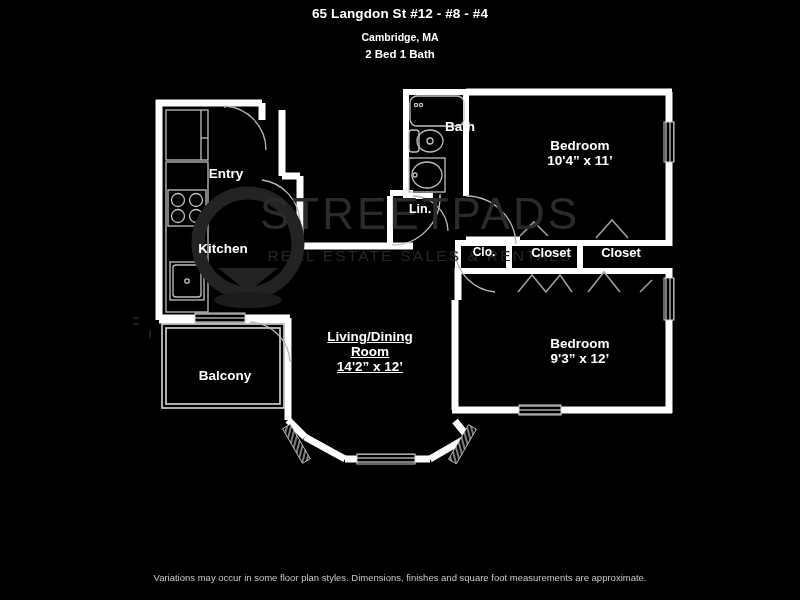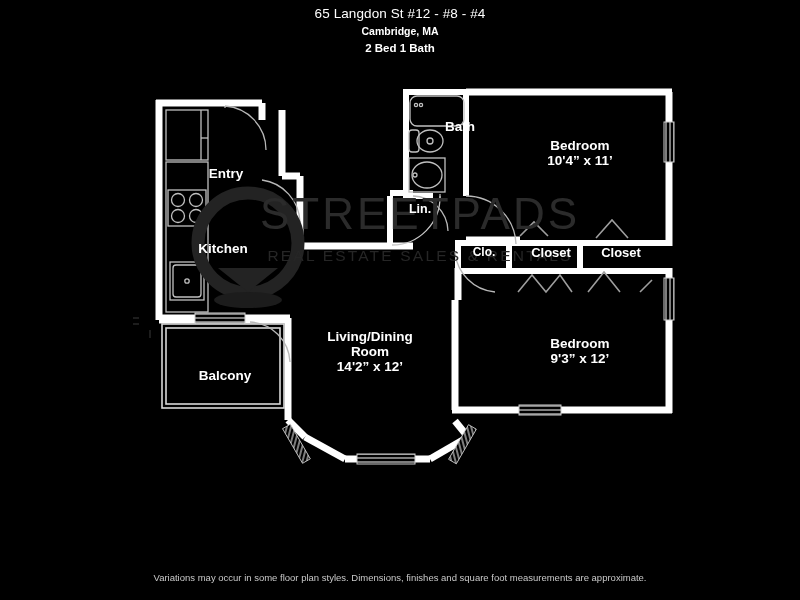--- a/index.html
+++ b/index.html
@@ -28,29 +28,29 @@
   .header {
     position: absolute;
     left: 0;
     top: 6px;
     width: 800px;
     text-align: center;
     line-height: 1.25;
   }
   .header .addr {
     font-size: 13.5px;
-    font-weight: normal;
+    font-weight: bold;
     letter-spacing: 0.1px;
     color: #ffffff;
   }
   .header .city {
     font-size: 10.5px;
     font-weight: bold;
     color: #ffffff;
-    margin-top: 2px;
+    margin-top: 8px;
   }
   .header .beds {
     font-size: 11.5px;
     font-weight: bold;
     color: #ffffff;
     margin-top: 3px;
   }
 
   
   .footer {
@@ -121,21 +121,21 @@
     font-weight: bold;
     text-align: center;
     white-space: nowrap;
     line-height: 1.12;
   }
   .rlabel .dim { display: block; }
 
   .lbl-entry   { left: 176px; top: 166px; width: 100px; font-size: 13.5px; }
   .lbl-kitchen { left: 168px; top: 241px; width: 110px; font-size: 13.5px; }
   .lbl-balcony { left: 165px; top: 368px; width: 120px; font-size: 13.5px; }
-  .lbl-living  { left: 310px; top: 329px; width: 120px; font-size: 13.5px; }
+  .lbl-living  { left: 310px; top: 329px; width: 120px; font-size: 13.5px; text-decoration: underline; }
   .lbl-bath    { left: 430px; top: 119px; width: 60px;  font-size: 13.5px; }
   .lbl-lin     { left: 396px; top: 202px; width: 48px;  font-size: 12.5px; }
   .lbl-clo     { left: 461px; top: 246px; width: 46px;  font-size: 12px; }
   .lbl-closet1 { left: 516px; top: 246px; width: 70px;  font-size: 13px; }
   .lbl-closet2 { left: 586px; top: 246px; width: 70px;  font-size: 13px; }
   .lbl-bed1    { left: 500px; top: 138px; width: 160px; font-size: 13.5px; }
   .lbl-bed2    { left: 500px; top: 336px; width: 160px; font-size: 13.5px; }
 </style>
 </head>
 <body>

